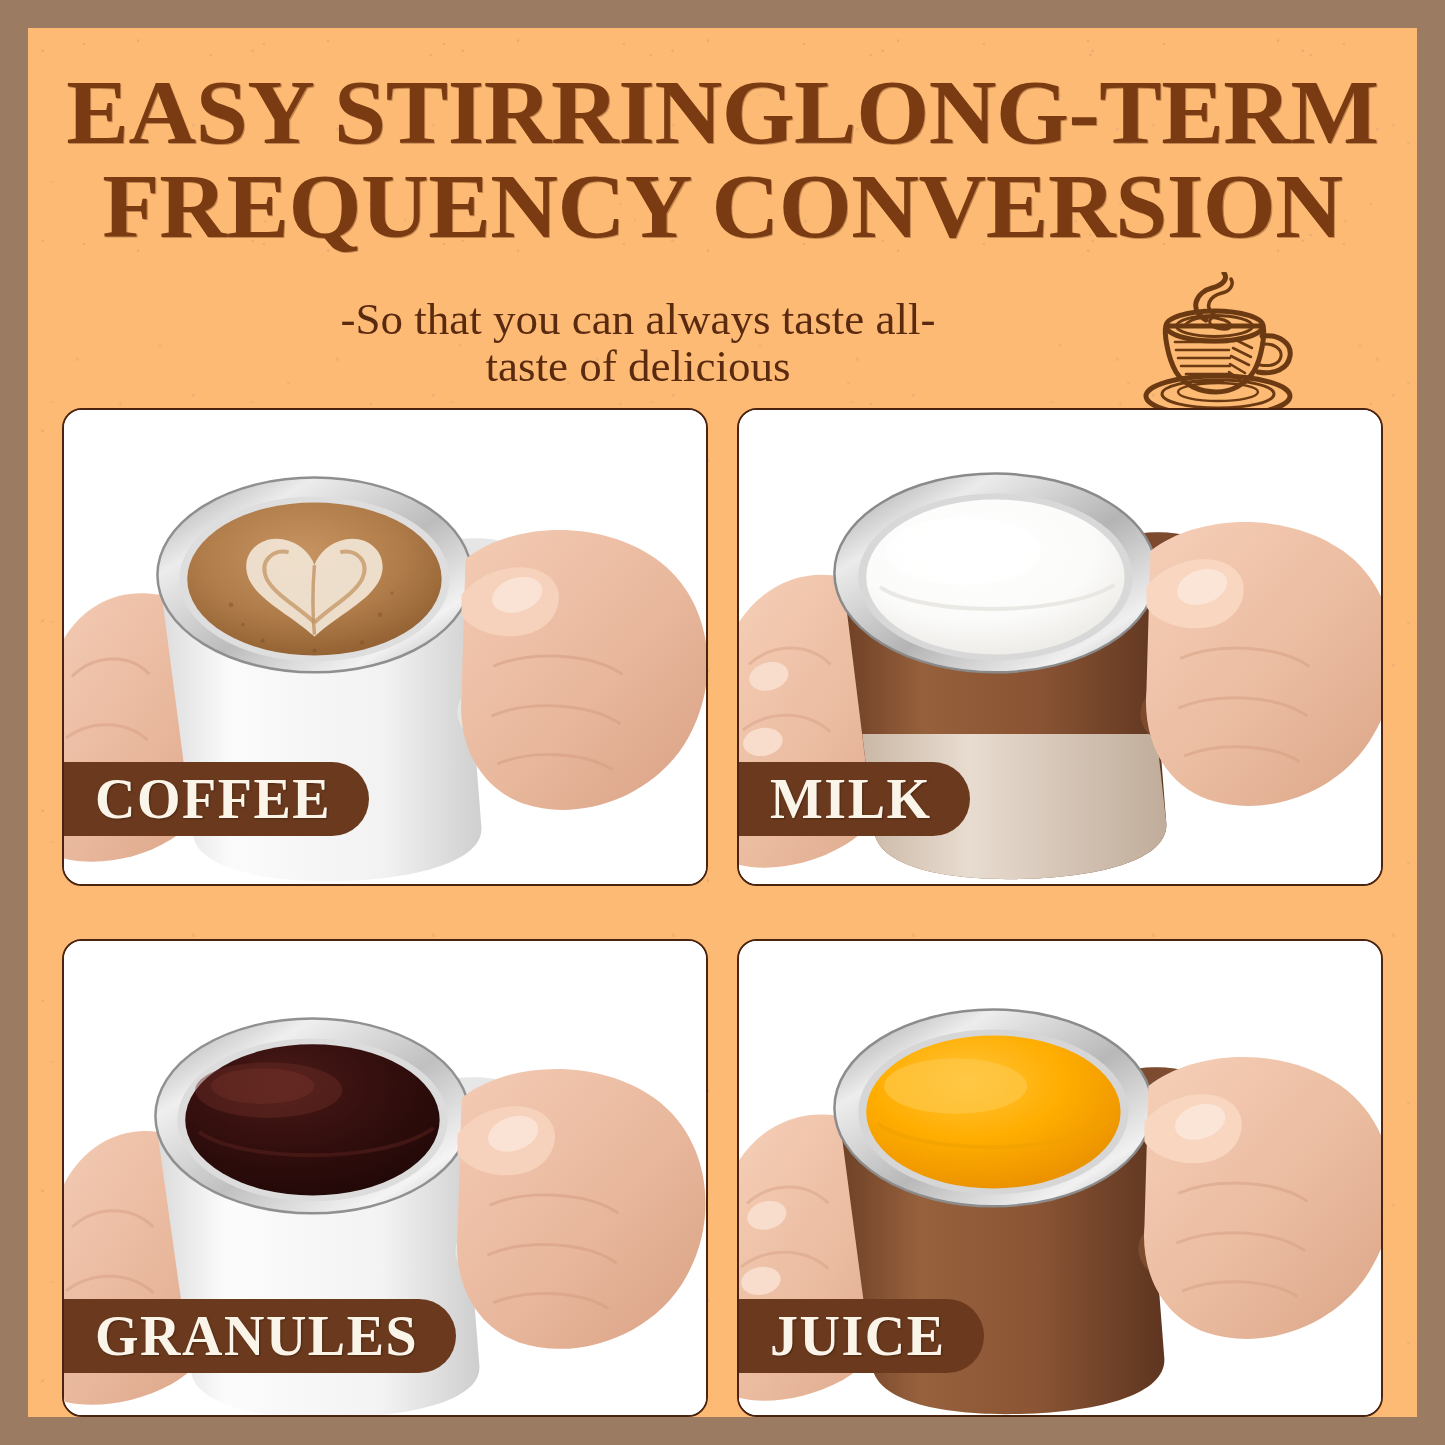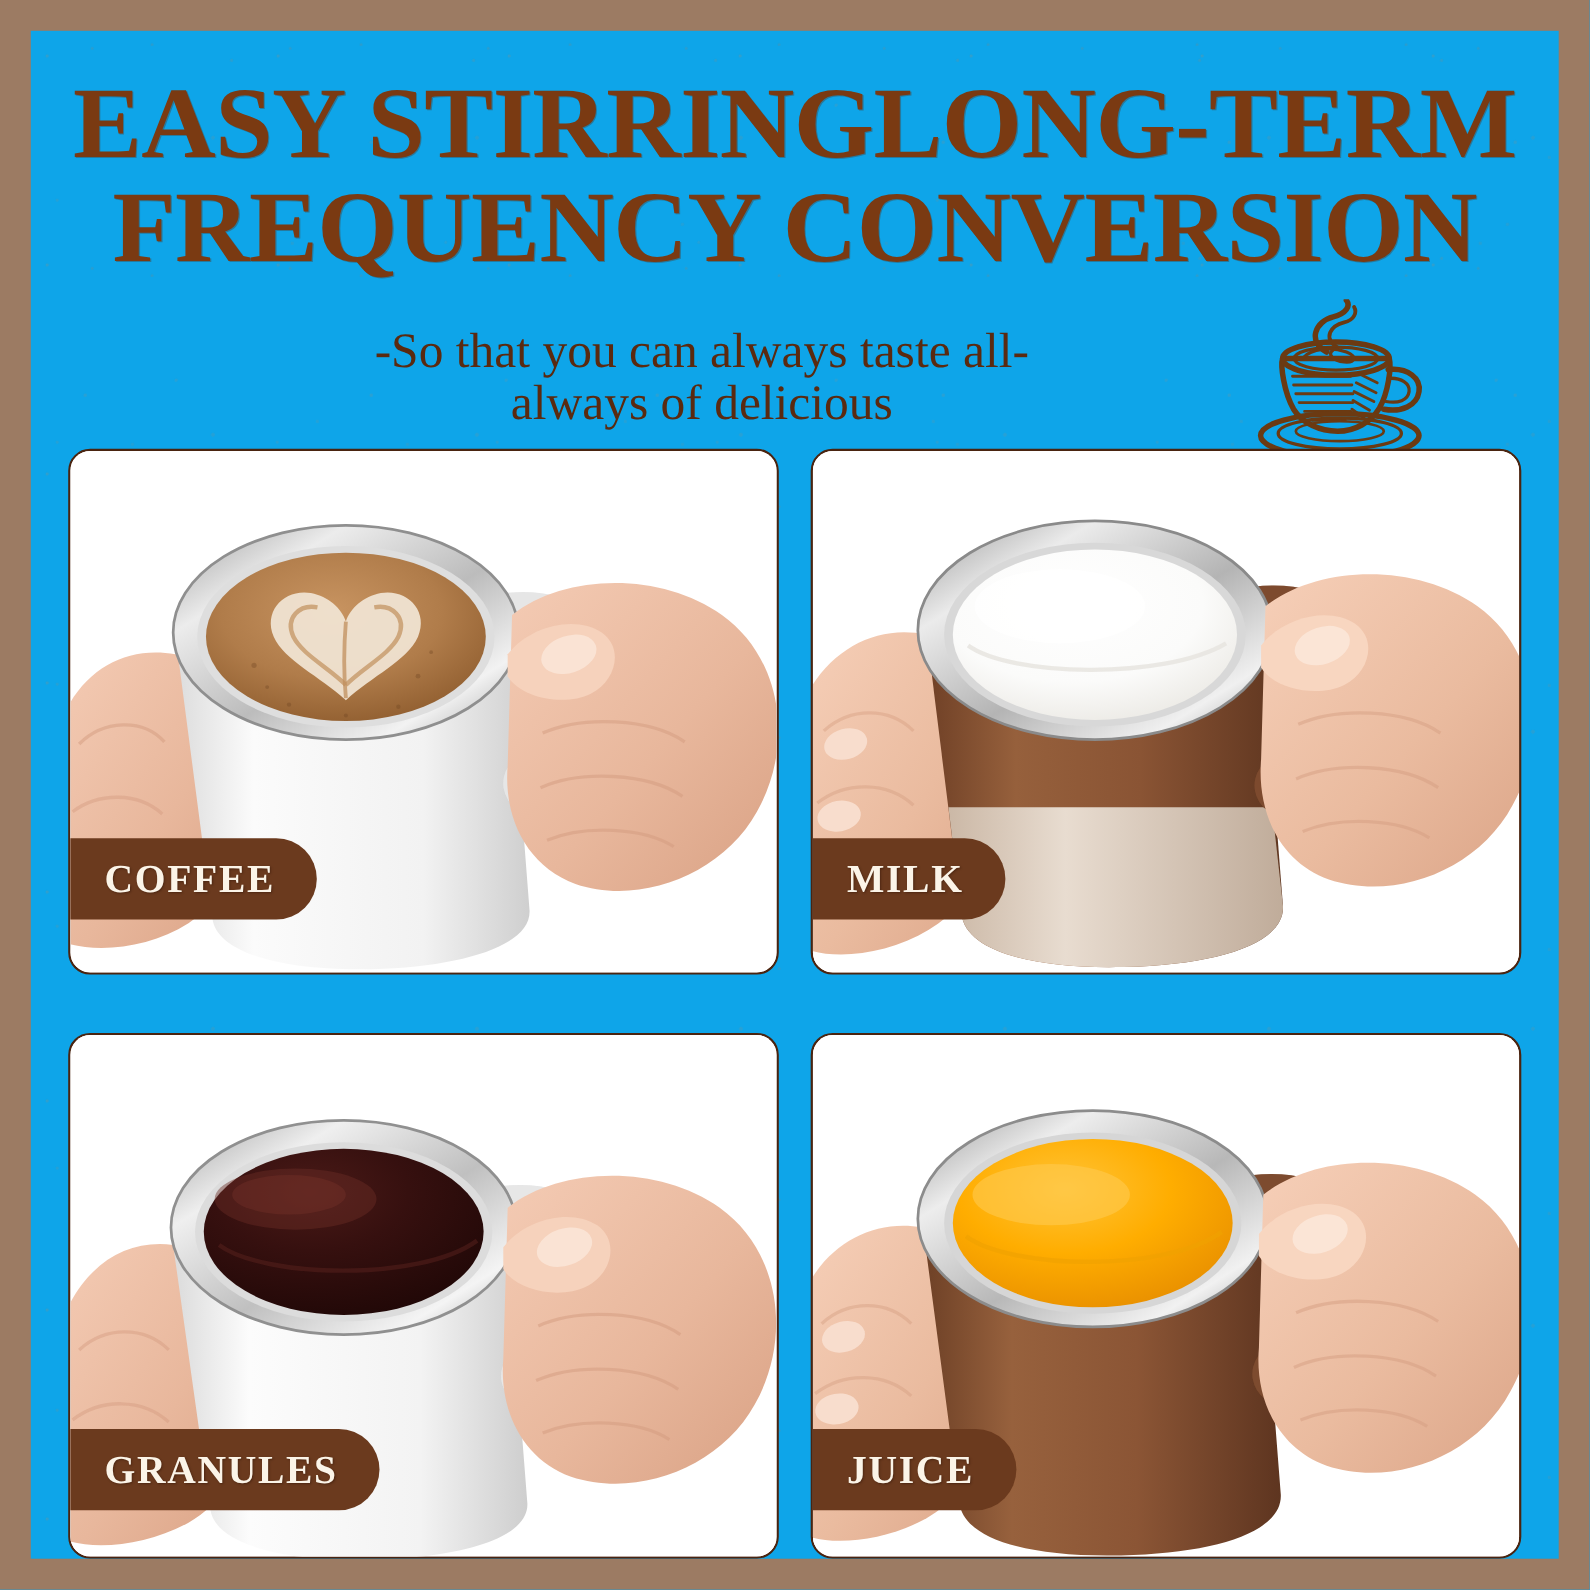--- a/index.html
+++ b/index.html
@@ -12,21 +12,21 @@
 
   
   #poster {
     position:relative;
     width:1445px; height:1445px;
     background:#9c7b63;
   }
   #page {
     position:absolute;
     left:28px; top:28px; right:28px; bottom:28px;
-    background:#0ea5e9;
+    background:#fdba74;
     overflow:hidden;
   }
   
   #page::before {
     content:"";
     position:absolute; inset:0;
     background-image:
       radial-gradient(circle at 7% 12%, rgba(160,140,120,.30) 0 1.2px, transparent 1.6px),
       radial-gradient(circle at 19% 44%, rgba(160,140,120,.22) 0 1.4px, transparent 1.8px),
       radial-gradient(circle at 31% 8%,  rgba(150,130,110,.25) 0 1.0px, transparent 1.5px),
@@ -114,21 +114,21 @@
     background:#6b3a1e;
     border-radius:0 40px 40px 0;
     display:flex; align-items:center;
     padding:0 38px 0 34px;
     z-index:6;
   }
   .badge span {
     color:#fbf4e8;
     font-family:"Liberation Serif", serif;
     font-weight:bold;
-    font-size:36px;
+    font-size:56px;
     letter-spacing:1.5px;
     white-space:nowrap;
     text-shadow:1px 1px 2px rgba(40,15,5,.45);
   }
   #badge-coffee   { bottom:48px; }
   #badge-milk     { bottom:48px;align-items:center; }
   #badge-granules { bottom:42px; }
   #badge-juice    { bottom:42px; }
 
   
@@ -141,21 +141,21 @@
   <div id="page">
 
     <div id="header">
 
       <div class="title-line" id="title-1">EASY STIRRINGLONG-TERM</div>
 
       <div class="title-line" id="title-2">FREQUENCY CONVERSION</div>
 
       <div class="subtitle-line" id="sub-1">-So that you can always taste all-</div>
 
-      <div class="subtitle-line" id="sub-2">always of delicious</div>
+      <div class="subtitle-line" id="sub-2">taste of delicious</div>
 
       <svg id="logo-cup" viewBox="0 0 170 148">
         <g fill="none" stroke="#6b3a12" stroke-linecap="round" stroke-linejoin="round">
 
           <path d="M66 48 C 48 38, 56 20, 72 16 C 84 13, 88 6, 84 1" stroke-width="5"></path>
           <path d="M76 44 C 62 35, 70 24, 82 21 C 91 19, 94 12, 91 7" stroke-width="3.5"></path>
 
           <path d="M26 54 C 24 60, 27 84, 36 100 C 44 113, 60 120, 76 120
                    C 92 120, 106 112, 114 99 C 122 85, 125 62, 123 54 Z" stroke-width="5"></path>
 

